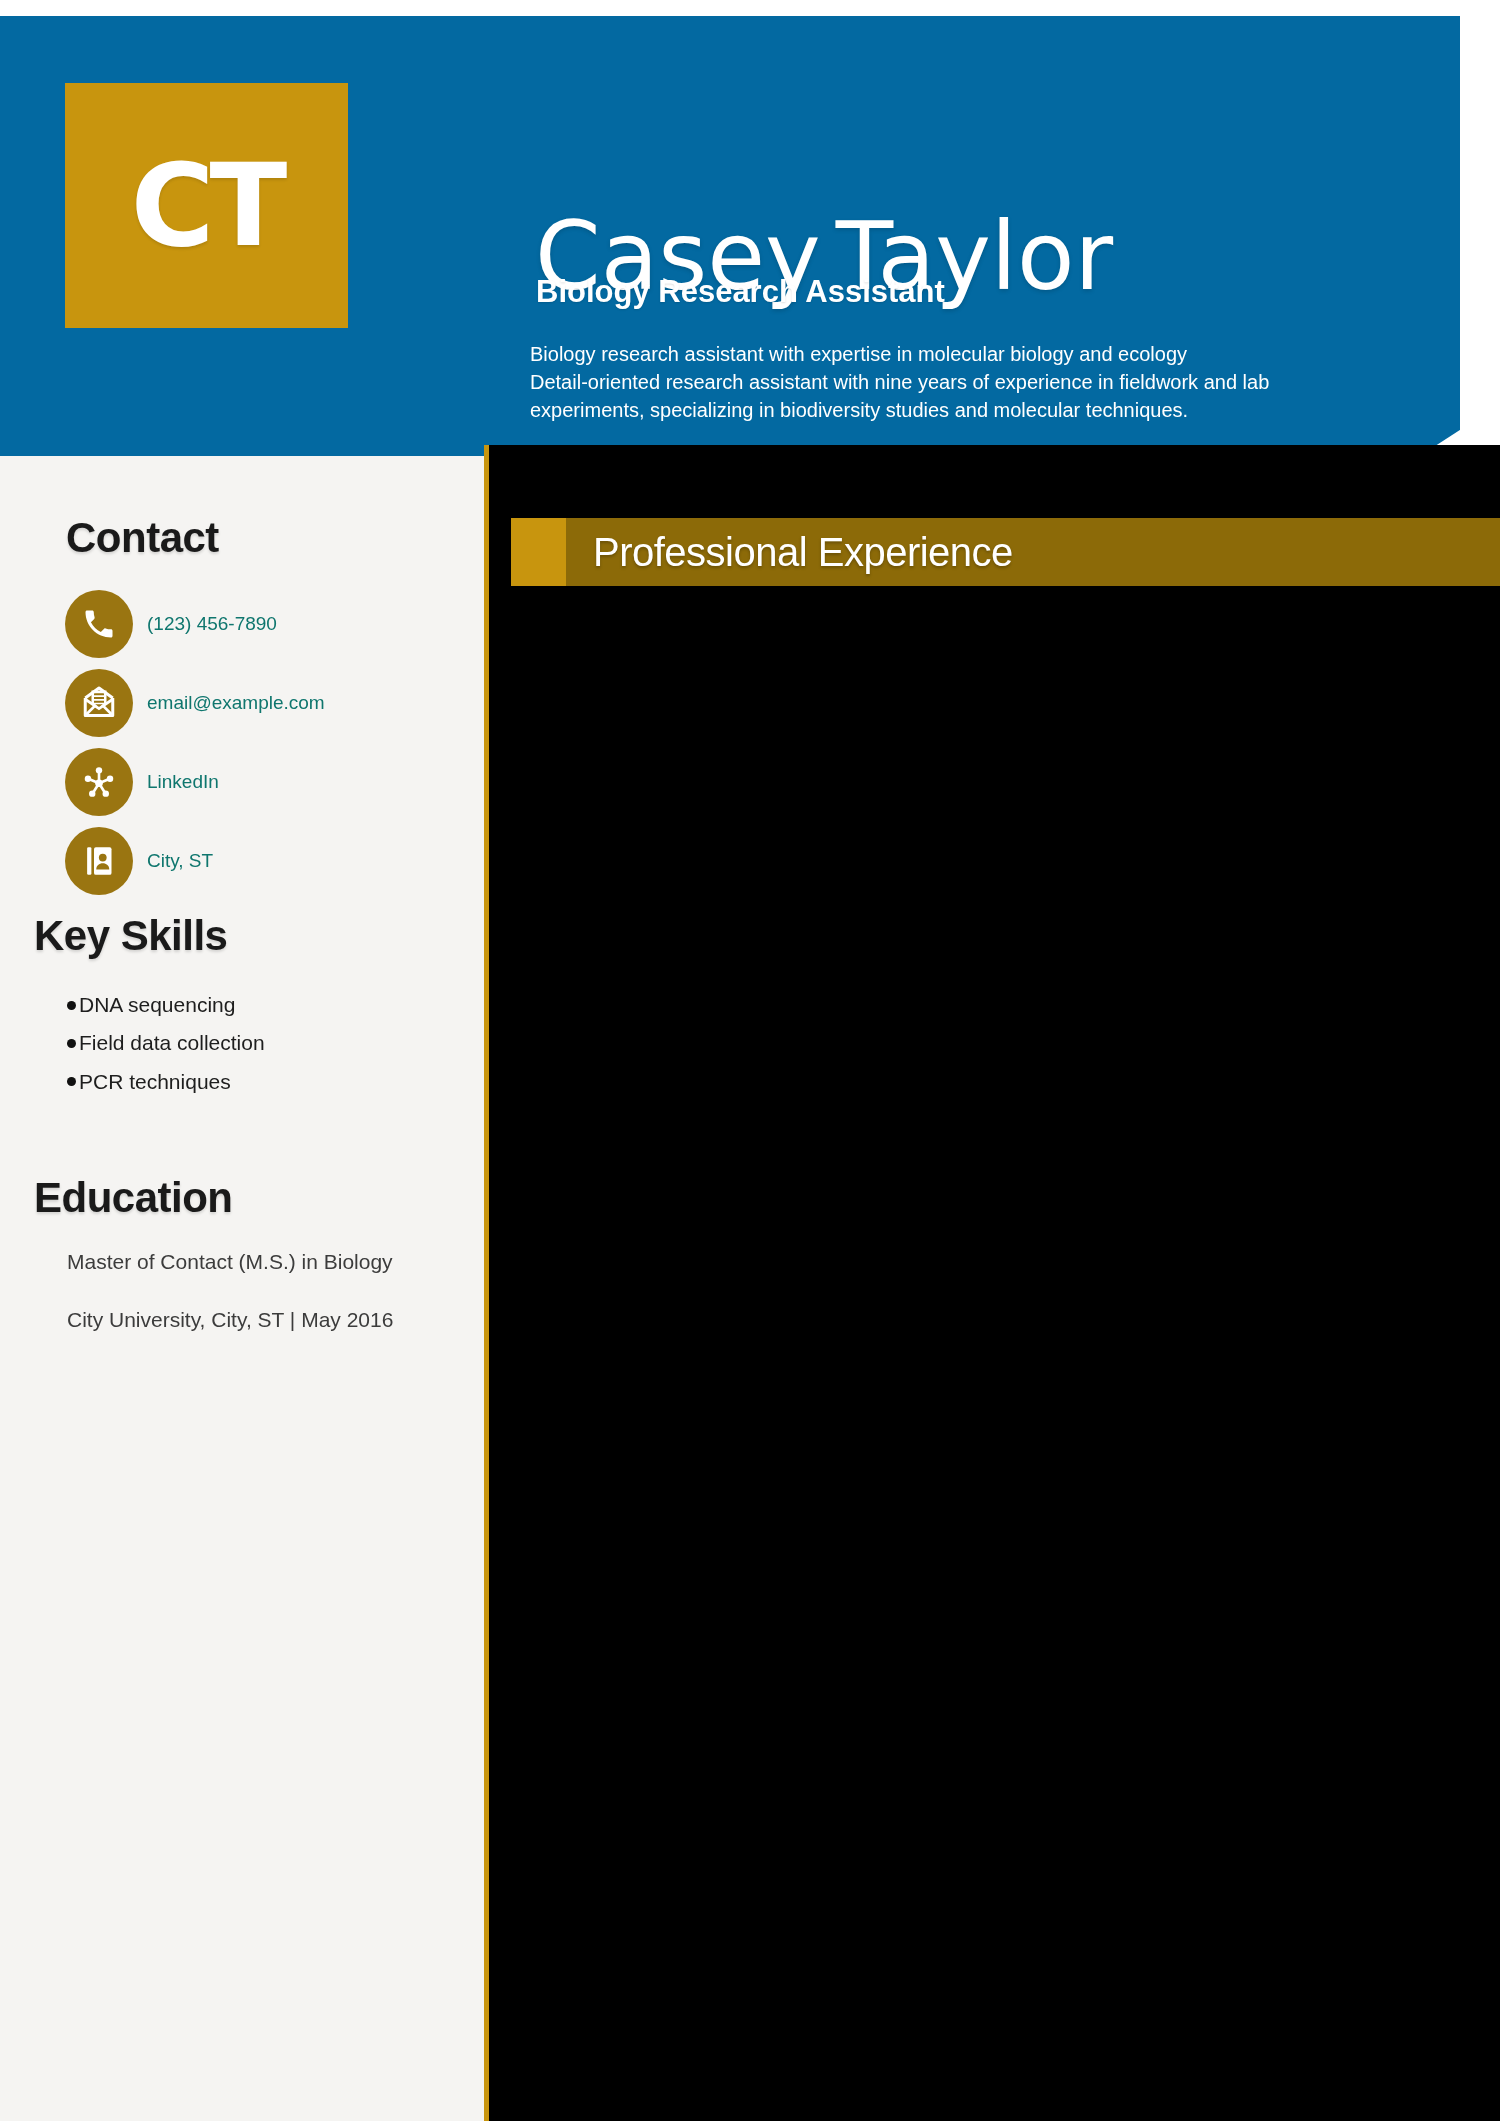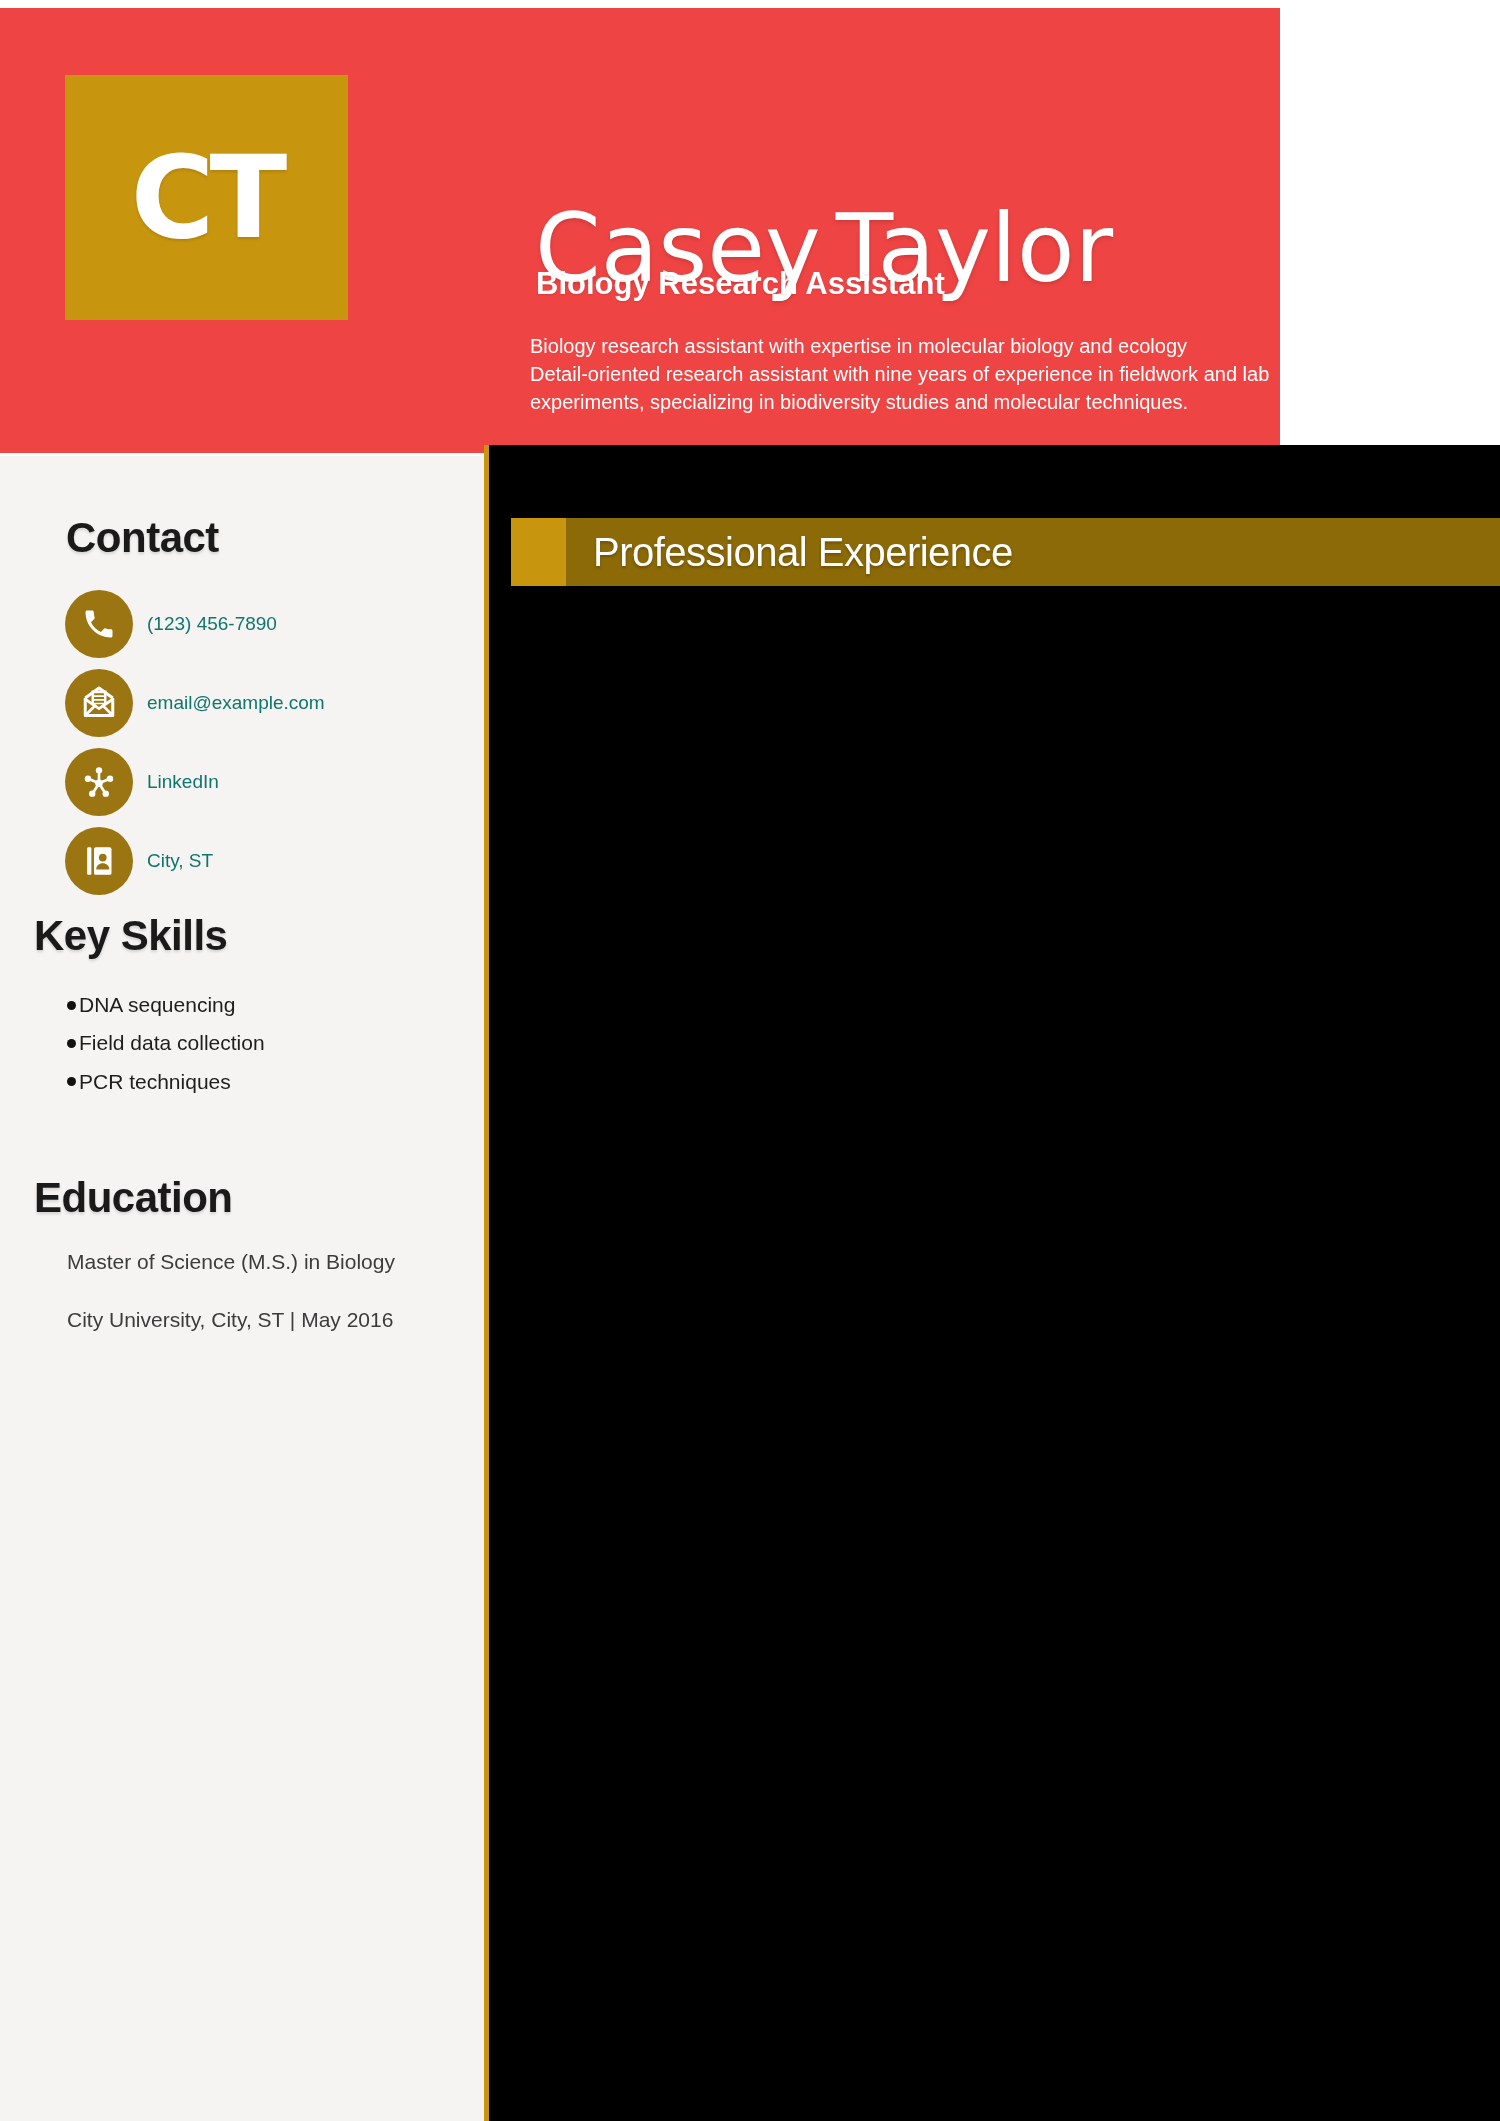--- a/index.html
+++ b/index.html
@@ -1,21 +1,21 @@
 <!DOCTYPE html>
 <html><head>
 <meta charset="utf-8">
 <style>
   html,body{margin:0;padding:0;background:#ffffff;}
   .page{
     position:relative;width:1500px;height:2121px;background:#ffffff;
     font-family:"Liberation Sans",sans-serif;overflow:hidden;
   }
   
-  .header{position:absolute;left:0;top:8px;width:1280px;height:445px;background:#ef4444;}
+  .header{position:absolute;left:0;top:16px;width:1460px;height:445px;background:#0369a1;}
   .corner-cut{
     position:absolute;left:1412px;top:388px;width:88px;height:57px;background:#ffffff;
     clip-path:polygon(0 100%,100% 0,100% 100%);
   }
   .monogram{
     position:absolute;left:65px;top:67px;width:283px;height:245px;background:#C8950E;
     display:flex;align-items:center;justify-content:center;
   }
   .monogram span{
     font-family:"DejaVu Sans",sans-serif;font-weight:bold;font-size:114px;color:#ffffff;
@@ -160,21 +160,21 @@
     </div>
 
     <h2 class="side-heading h-skills">Key Skills</h2>
     <ul class="skills-list">
       <li>DNA sequencing</li>
       <li>Field data collection</li>
       <li>PCR techniques</li>
     </ul>
 
     <h2 class="side-heading h-education">Education</h2>
-    <p class="edu-line edu-degree">Master of Science (M.S.) in Biology</p>
+    <p class="edu-line edu-degree">Master of Contact (M.S.) in Biology</p>
     <p class="edu-line edu-school">City University, City, ST | May 2016</p>
   </aside>
 
   <div class="divider"></div>
 
   <main class="main">
     <div class="exp-bar">
       <div class="exp-accent"></div>
       <h2 class="exp-heading">Professional Experience</h2>
     </div>

